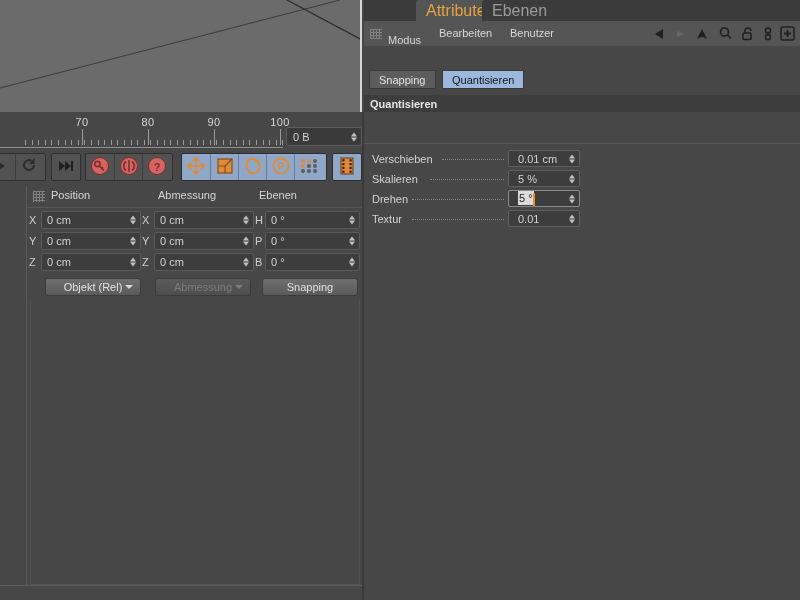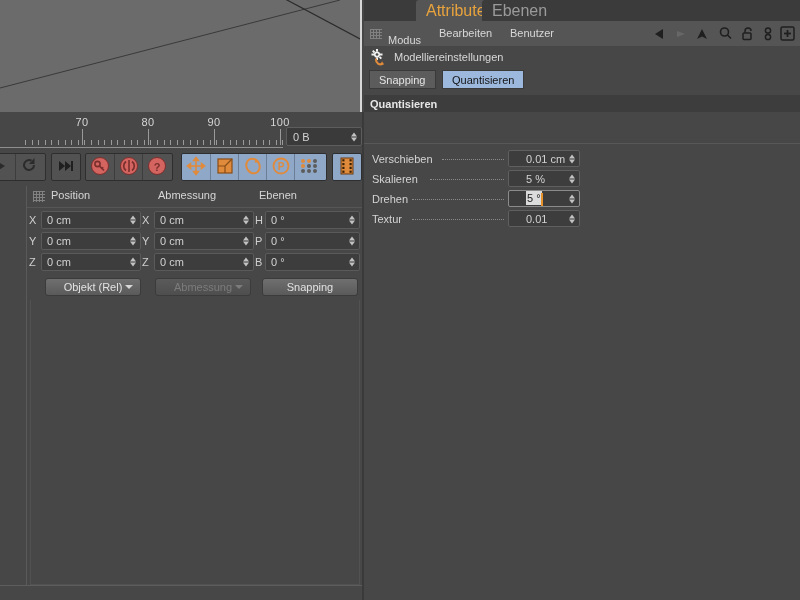--- a/index.html
+++ b/index.html
@@ -173,21 +173,21 @@
 
   .prop-row { position:absolute; left:8px; height:19px; }
   .prop-lbl { position:absolute; left:0; top:3px; font-size:11px; color:#d4d4d4; white-space:nowrap; }
   .dots {
     position:absolute; top:9px; height:1px; overflow:hidden; color:#8a8a8a;
     border-bottom:1px dotted #8b8b8b;
   }
   .pfield {
     position:absolute; left:136px; top:0; width:72px; height:17px;
     background:#3d3d3d; border:1px solid #5f5f5f; border-radius:2px;
-    display:flex; align-items:center; padding-left:17px;
+    display:flex; align-items:center; padding-left:9px;
     font-size:11px; color:#d2d2d2;
   }
   .pfield.editing { background:#3d3d3d; border-color:#8b8b8b; }
   .sel-text {
     background:#dcdcdc; color:#1c1c1c; padding:0 1px; line-height:14px; display:inline-block;
   }
   .caret-bar { display:inline-block; width:2px; height:13px; background:#e8922b; vertical-align:middle; margin-left:-1px; }
 </style>
 </head>
 <body>
@@ -544,39 +544,20 @@
       </div>
       <div class="hicon" style="left:413px;">
         <svg width="15" height="15" viewBox="0 0 15 15">
             <rect x="1" y="1" width="13" height="13" rx="1.5" fill="none" stroke="#1f1f1f" stroke-width="1.5"></rect>
             <line x1="7.5" y1="4" x2="7.5" y2="11" stroke="#1f1f1f" stroke-width="1.8"></line>
             <line x1="4" y1="7.5" x2="11" y2="7.5" stroke="#1f1f1f" stroke-width="1.8"></line>
           </svg>
       </div>
     </div>
 
-    <div id="obj-header">
-      <div id="gear-wrap">
-        <svg width="22" height="20" viewBox="0 0 22 20">
-          <g fill="#f2f2f2">
-            <circle cx="8" cy="6.5" r="3.1"></circle>
-            <rect x="7" y="1" width="2" height="2.6"></rect>
-            <rect x="7" y="9.4" width="2" height="2.6"></rect>
-            <rect x="2.5" y="5.5" width="2.6" height="2"></rect>
-            <rect x="10.9" y="5.5" width="2.6" height="2"></rect>
-            <rect x="3.6" y="2.3" width="2" height="2.5" transform="rotate(-45 4.6 3.5)"></rect>
-            <rect x="10.4" y="8.5" width="2" height="2.5" transform="rotate(-45 11.4 9.7)"></rect>
-          </g>
-          <circle cx="8" cy="6.5" r="1.35" fill="#474747"></circle>
-          <path d="M7 11.5 a4.6 4.6 0 0 0 6.6 4.4" fill="none" stroke="#e08a3c" stroke-width="2.1" stroke-linecap="round"></path>
-          <path d="M13.2 13.2 L14.6 16.4 L11.4 16.1 Z" fill="#e08a3c"></path>
-        </svg>
-      </div>
-      <div id="obj-title">Modelliereinstellungen</div>
-    </div>
 
     <div id="subtabs">
       <div class="subtab off" style="left:5px;">
         <span>Snapping</span>
       </div>
       <div class="subtab on" style="left:78px;">
         <span>Quantisieren</span>
       </div>
     </div>
 

